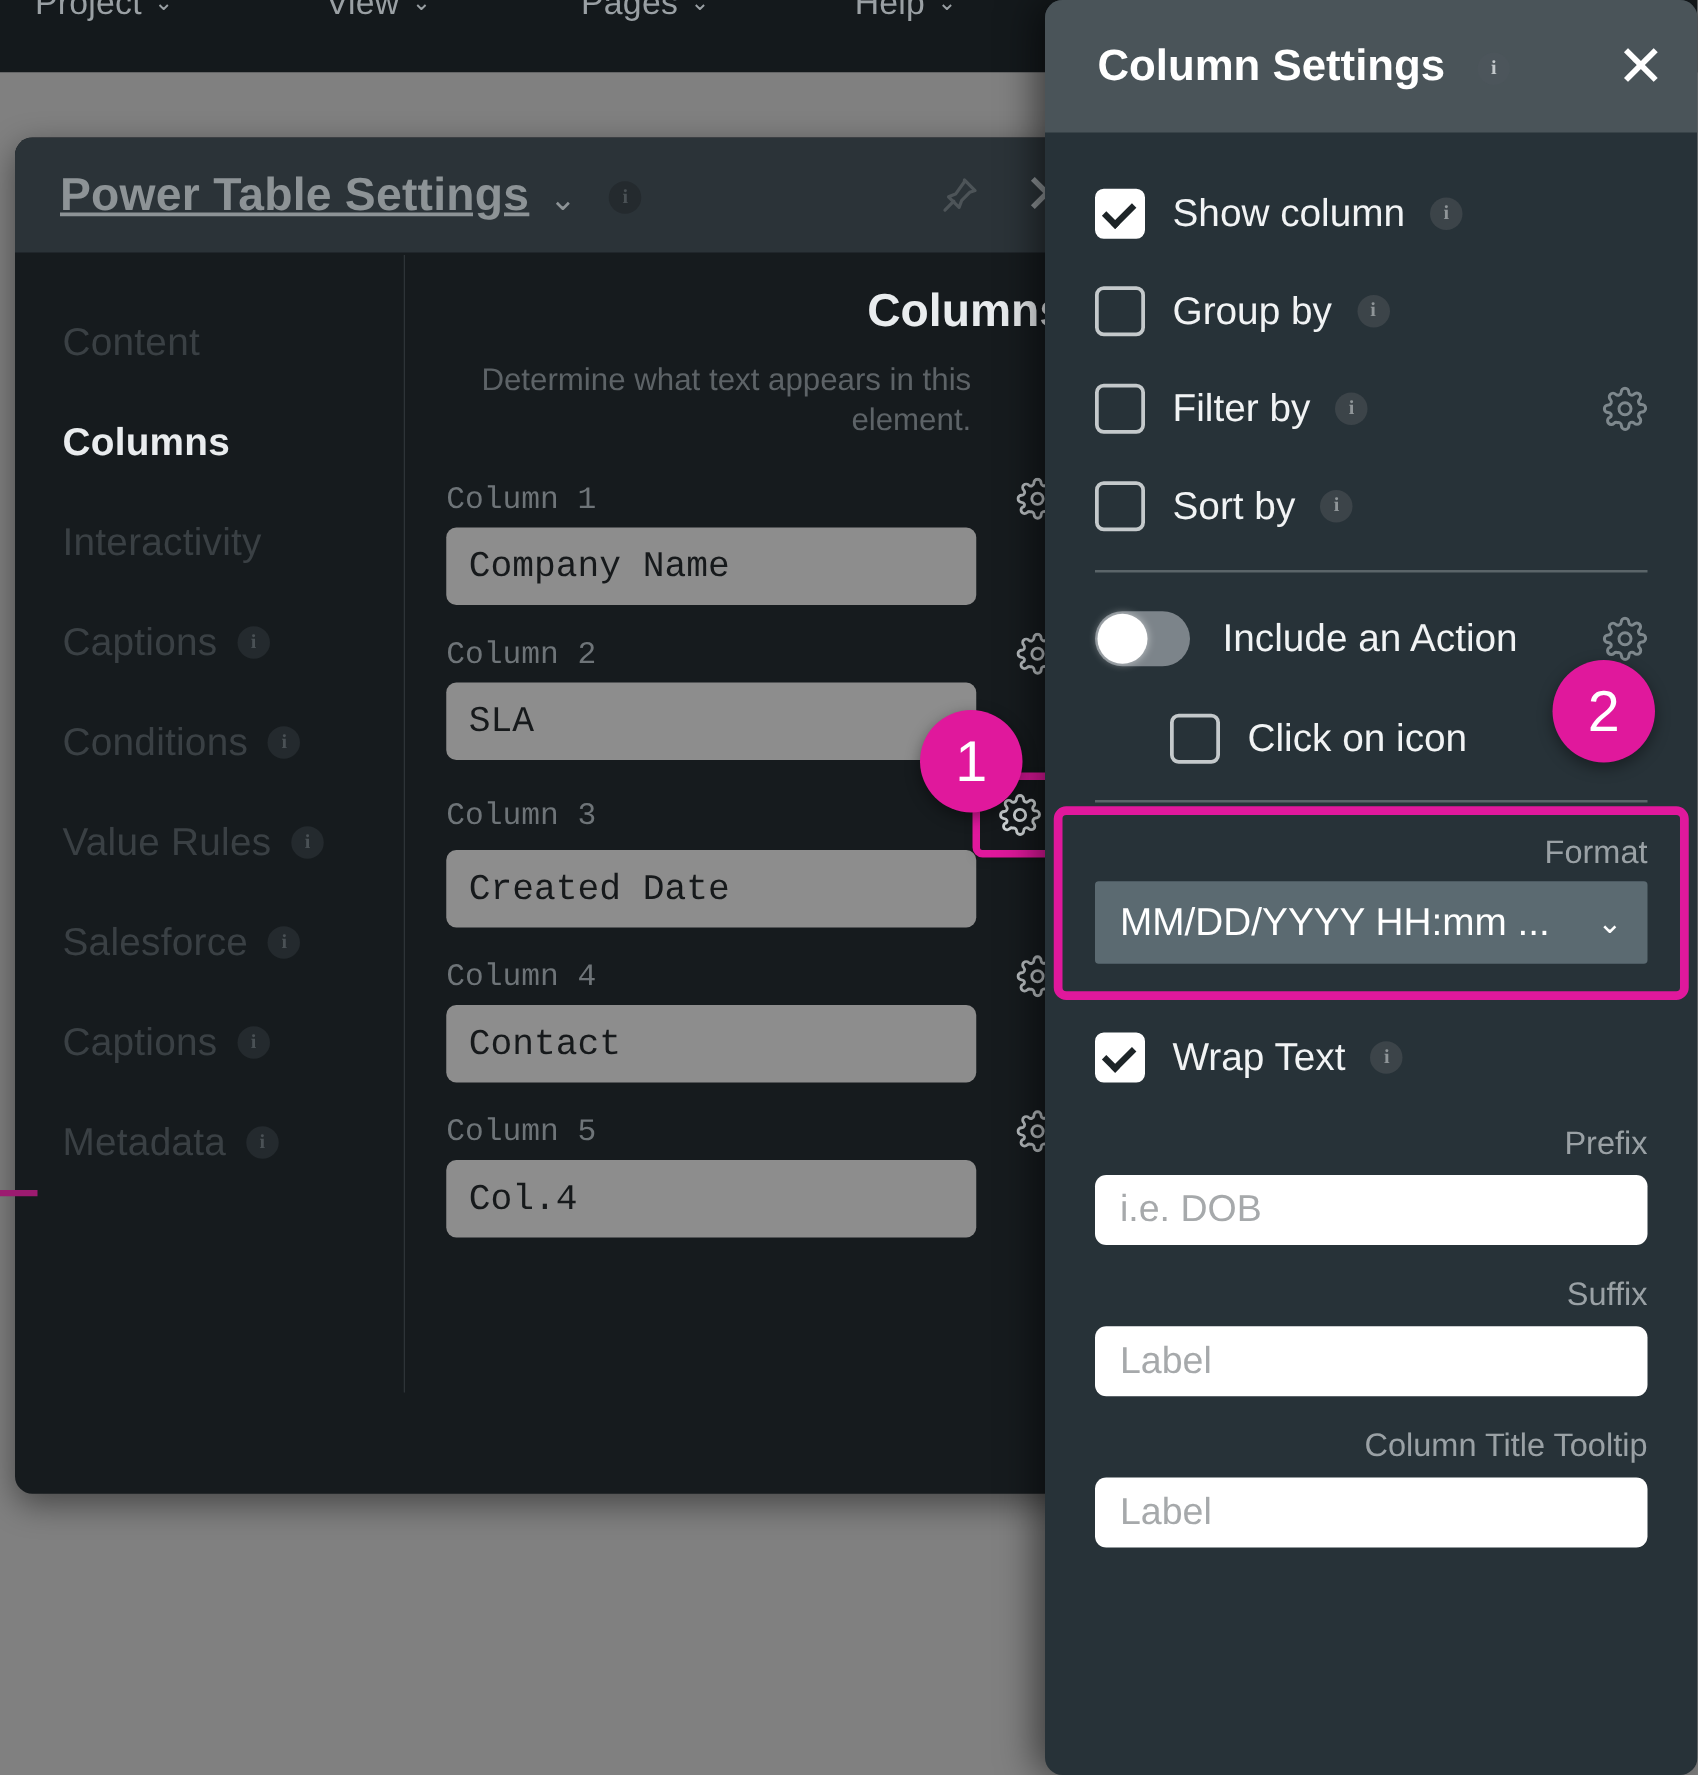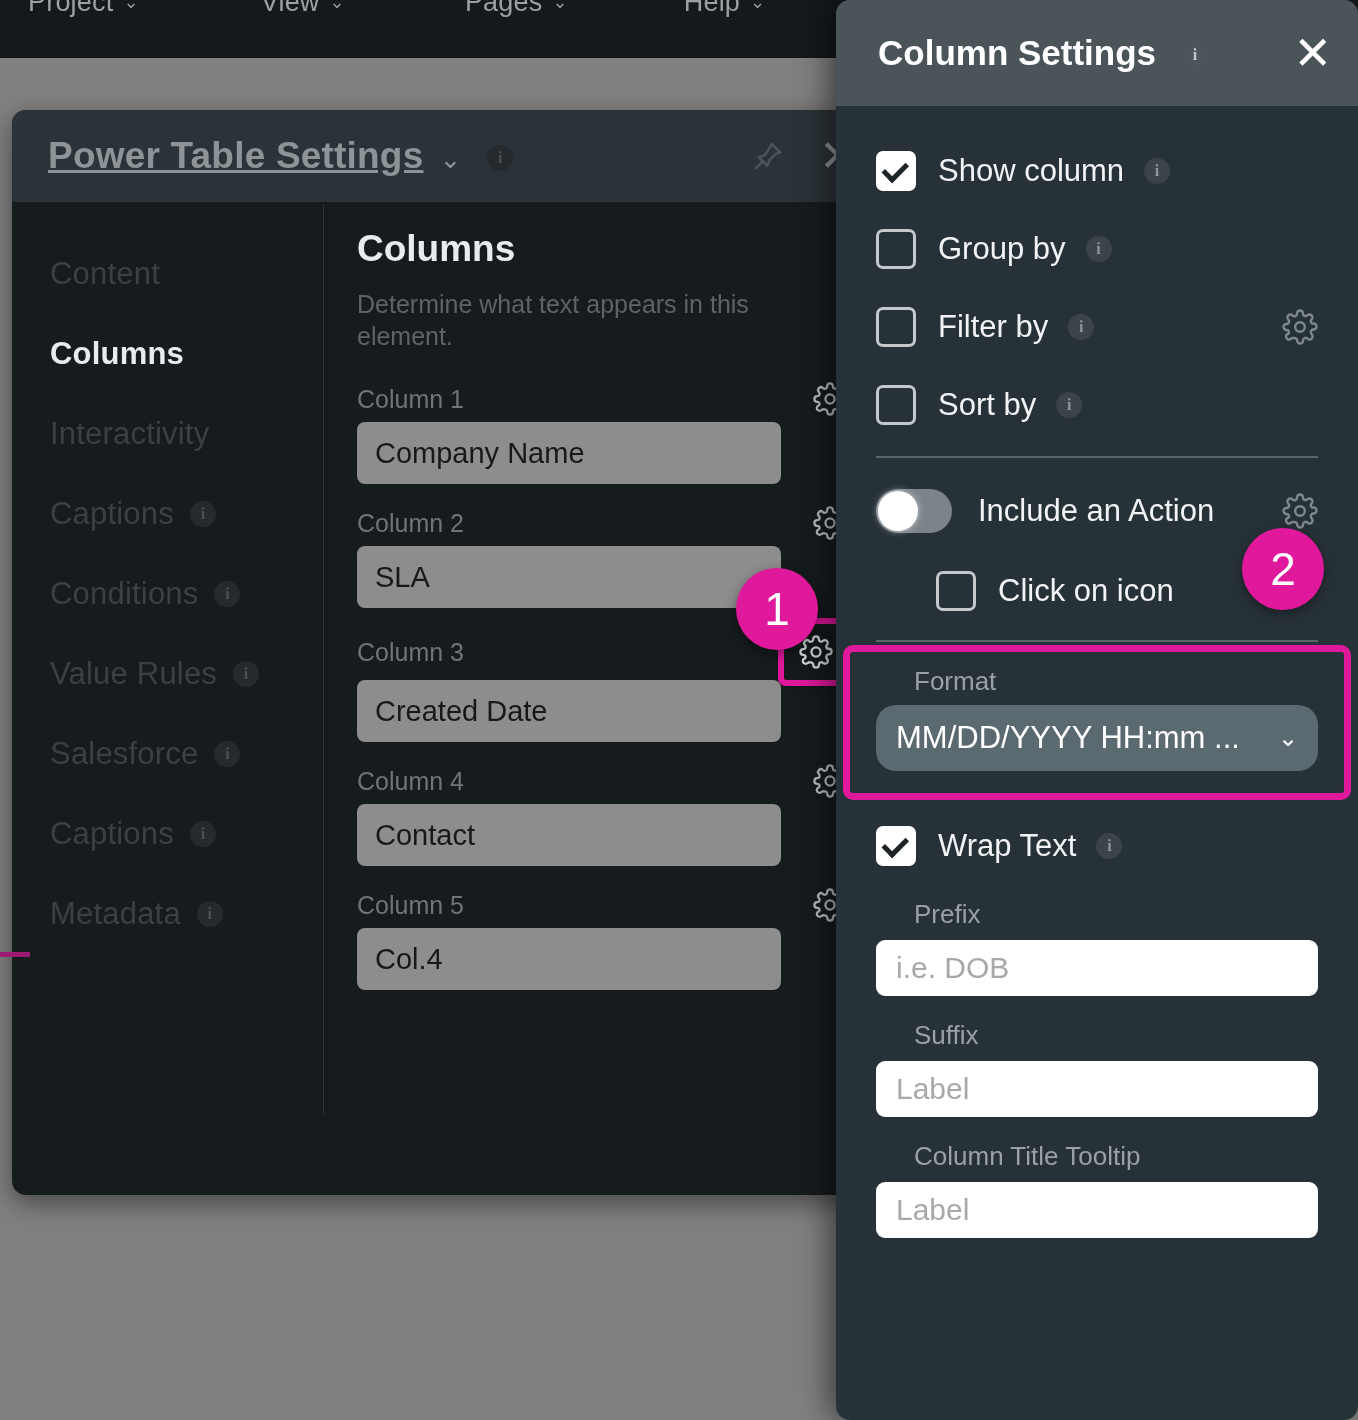--- a/index.html
+++ b/index.html
@@ -3,21 +3,21 @@
 <meta charset="utf-8">
 <style>
   * { box-sizing: border-box; margin: 0; padding: 0; }
   html, body {
     width: 1358px; height: 1420px;
     overflow: hidden;
     background: #808080;
     font-family: "Liberation Sans", sans-serif;
     -webkit-font-smoothing: antialiased;
   }
-  #root { position: relative; width: 1358px; height: 1420px; }
+  #root { position: relative; width: 1358px; height: 1420px; text-align: right; }
 
   
   .app-menubar {
     position: absolute; left: 0; top: 0; width: 1358px; height: 58px;
     background: #14191c;
   }
   .menu-items {
     position: absolute; left: 0; top: -20px; height: 44px;
     display: flex; align-items: center;
   }
@@ -85,21 +85,21 @@
   }
 
   .pts-content { flex: 1; padding: 26px 48px 0 34px; }
   .content-h1 {
     color: #e9ecee; font-size: 37px; font-weight: 700; margin-bottom: 18px;
   }
   .content-sub {
     color: #5d6367; font-size: 25px; line-height: 1.28; max-width: 420px;
     margin-bottom: 24px;
   }
-  .field-block { margin-bottom: 16px; }
+  .field-block { margin-bottom: 16px; font-family: Liberation Mono, monospace; }
   .field-row {
     display: flex; align-items: center; justify-content: space-between;
     height: 46px; padding-right: 4px;
   }
   .field-label { color: #6e7478; font-size: 25px; }
   .gear-btn { width: 36px; height: 36px; display: flex; align-items: center; justify-content: center; }
   .gear-btn.boxed {
     outline: 6px solid #e0189c; background: #15191c;
     width: 64px; height: 56px; border-radius: 2px;
     box-shadow: 0 3px 10px rgba(0,0,0,.5);
@@ -164,21 +164,21 @@
   
   .format-box {
     position: relative;
     margin: 8px -26px 0 -26px;
     padding: 14px 26px 22px 26px;
     outline: 7px solid #e0189c;
     border-radius: 3px;
   }
   .small-label { color: #9aa1a5; font-size: 26px; margin-bottom: 8px; margin-left: 38px; }
   .select-box {
-    height: 66px; background: #5b6a71; border-radius: 20px;
+    height: 66px; background: #5b6a71; border-radius: 3px;
     display: flex; align-items: center; padding: 0 20px;
     color: #ffffff; font-size: 31px;
   }
   .select-caret { margin-left: auto; font-size: 24px; color: #ffffff; }
 
   .wrap-row { display: flex; align-items: center; height: 86px; margin-top: 10px; }
 
   .input-group { margin-top: 10px; }
   .input-group .small-label { margin-bottom: 10px; }
   .text-input-white {

